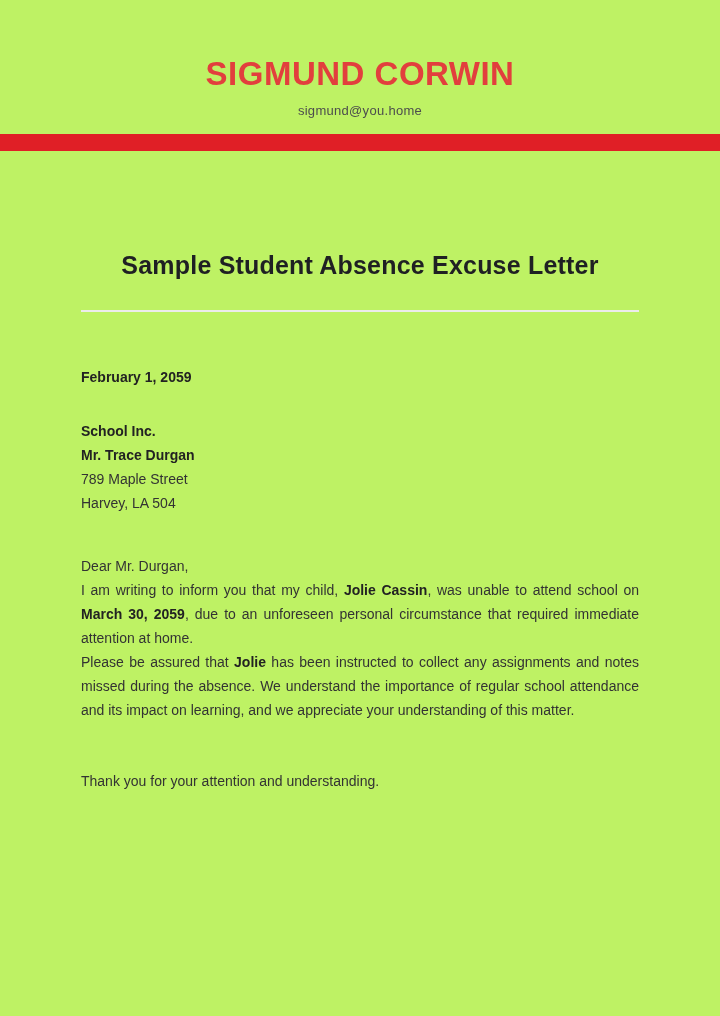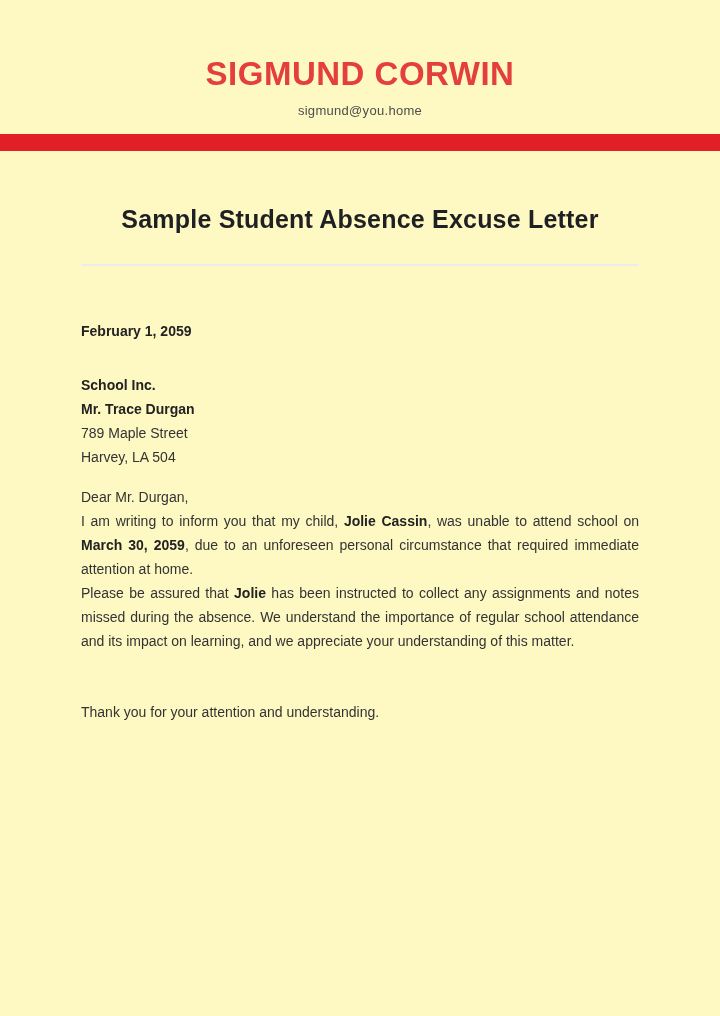--- a/index.html
+++ b/index.html
@@ -4,21 +4,21 @@
 <style>
   * { margin: 0; padding: 0; box-sizing: border-box; }
   html, body { background: #ffffff; }
   body {
     width: 720px;
     height: 1016px;
     font-family: "Liberation Sans", sans-serif;
     color: #333333;
     overflow: hidden;
   }
-  .page { width: 720px; height: 1016px; background: #fef9c3; }
+  .page { width: 720px; height: 1016px; background: #bef264; }
 
   
   .letterhead { text-align: center; padding-top: 57px; }
   .brand-name {
     font-size: 33px;
     font-weight: 700;
     letter-spacing: 0.5px;
     color: #e23f3d;
     line-height: 1;
   }
@@ -32,21 +32,21 @@
   .red-bar {
     margin-top: 17px;
     height: 17px;
     width: 100%;
     background: #e01f26;
   }
 
   
   .letter-body { margin: 0 81px; }
   .doc-title {
-    margin-top: 55px;
+    margin-top: 101px;
     text-align: center;
     font-size: 25px;
     font-weight: 700;
     color: #1f2023;
     letter-spacing: 0.2px;
     line-height: 1.1;
   }
   .title-divider {
     border: none;
     border-top: 2px solid #ececec;
@@ -58,21 +58,21 @@
     font-weight: 700;
     color: #222222;
   }
   p, .address div {
     font-size: 14px;
     line-height: 24px;
     color: #333333;
   }
   .address { margin-top: 30px; }
   .address .bold { font-weight: 700; color: #222222; }
-  .salutation { margin-top: 16px; }
+  .salutation { margin-top: 39px; }
   .para {
     text-align: justify;
   }
   .para strong { color: #222222; }
   .closing { margin-top: 47px; }
 </style>
 </head>
 <body>
 
 <div class="page">

